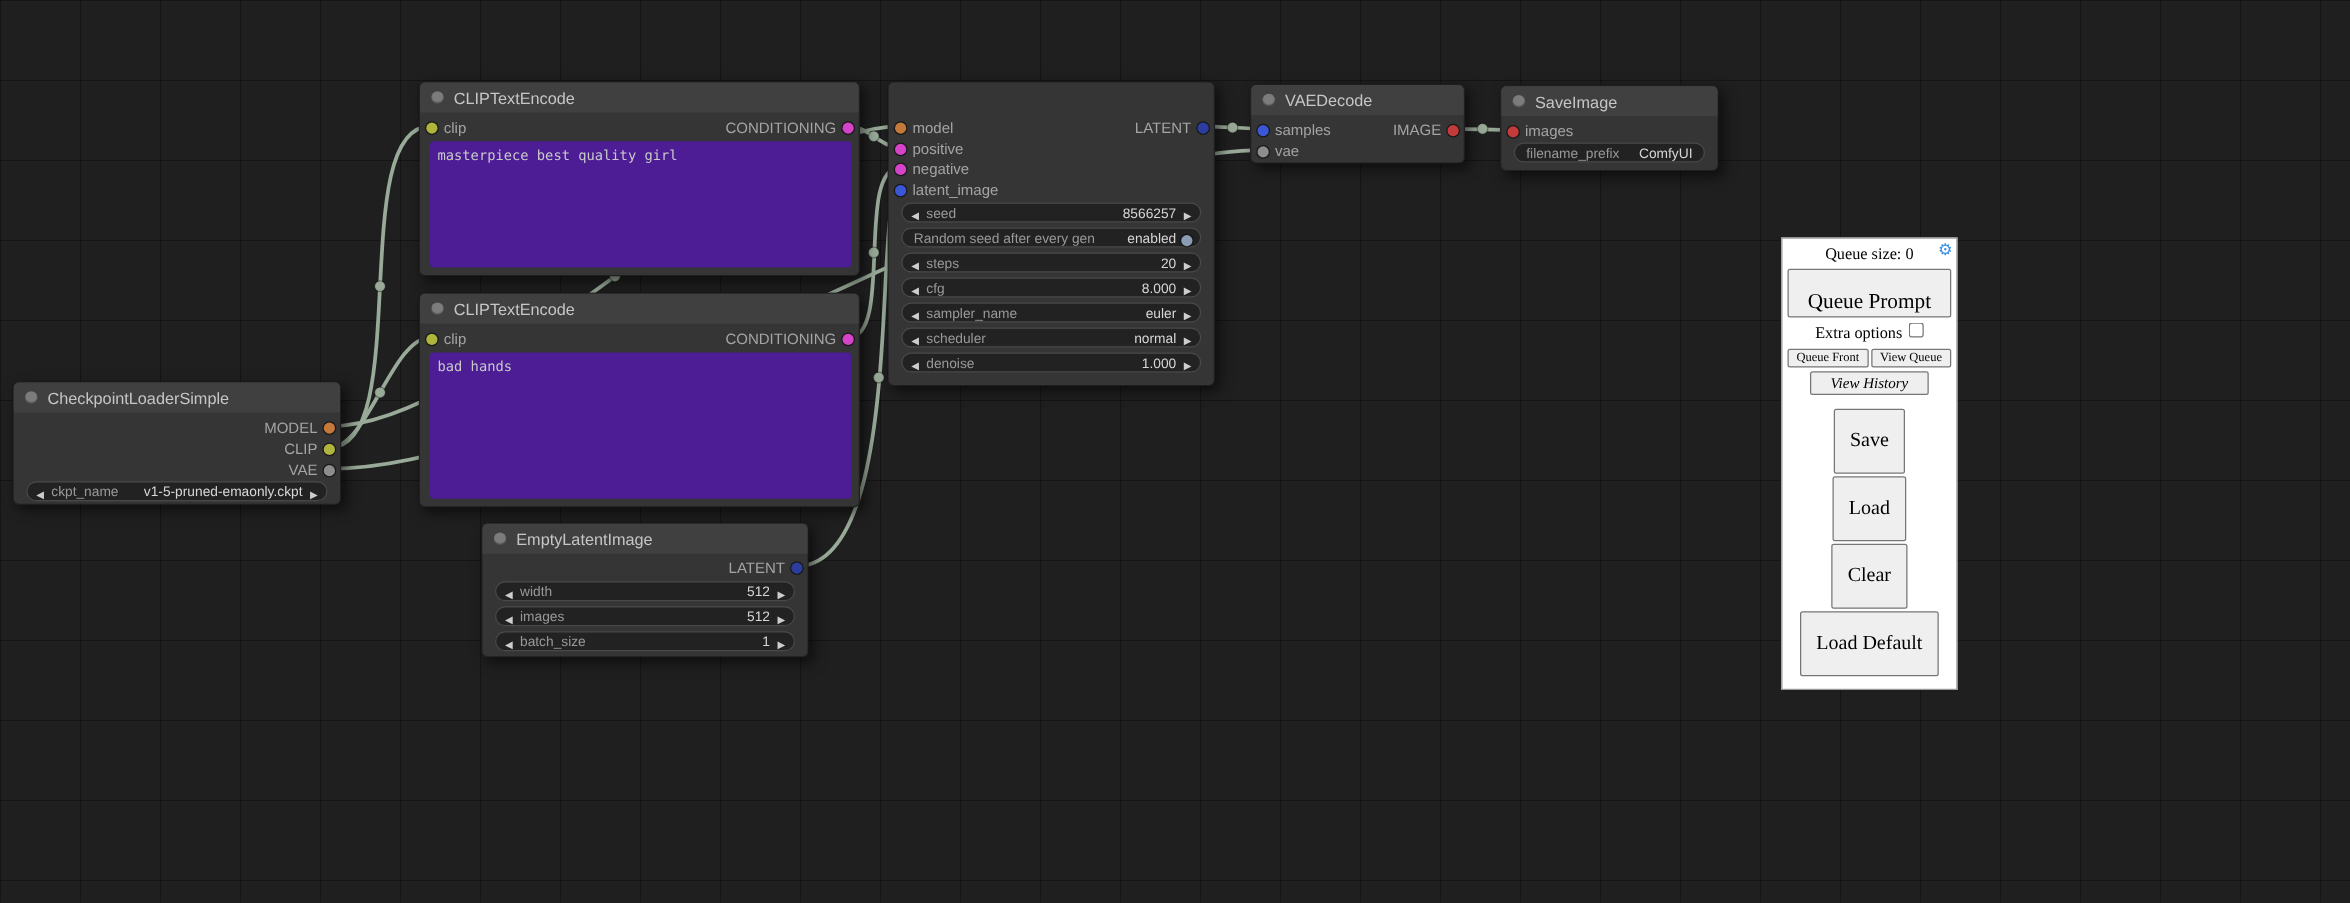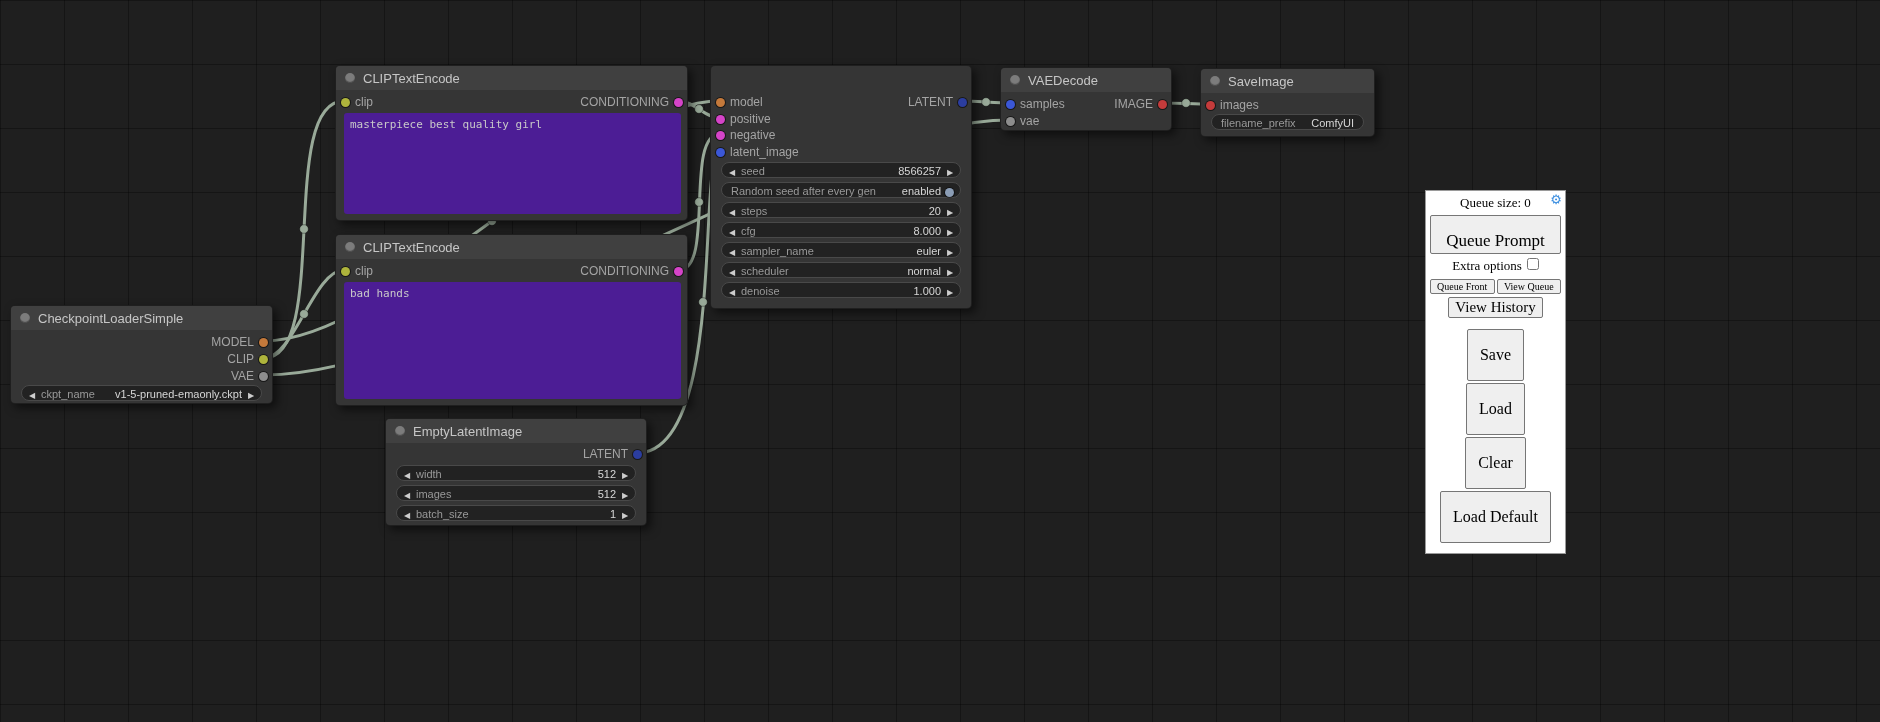--- a/index.html
+++ b/index.html
@@ -71,21 +71,21 @@
   .gear { position: absolute; top: 2px; right: 3px; font-size: 13px; color: #3d8fe0; line-height: 1; cursor: pointer; }
   .btn {
     font-family: "Liberation Serif", serif; background: #efefef;
     border: 1px solid #767676; border-radius: 2px; color: #000; cursor: pointer;
   }
   .btn-queue { display: block; width: 100%; font-size: 17px; padding: 15px 0 2px; margin: 0 0 4px; }
   .extra { font-size: 13px; margin: 2px 0 5px; display: flex; justify-content: center; gap: 5px; }
   .extra input { width: 12px; height: 12px; margin: 0; }
   .row2 { display: flex; gap: 2px; margin-bottom: 3px; }
   .btn-small { flex: 1 1 0; font-size: 10px; padding: 1px 0; }
-  .btn-history { display: block; width: 72%; margin: 0 auto 11px; font-size: 15px; padding: 1px 0; }
+  .btn-history { display: block; width: 72%; margin: 0 auto 11px; font-size: 12px; padding: 1px 0; font-style: italic; }
   .btn-big { display: block; margin: 2px auto; font-size: 16px; padding: 16px 12px; }
 </style>
 </head>
 <body>
 
 <div style="position:absolute; inset:0;">
 
   <svg class="wires" width="1880" height="722">
     <path class="wire" d="M264,341 C392,341 592,101 720,101" style="stroke: rgb(153, 170, 153);"></path>
     <path class="wire" d="M264,358 C331,358 277,101 344,101" style="stroke: rgb(153, 170, 153);"></path>

